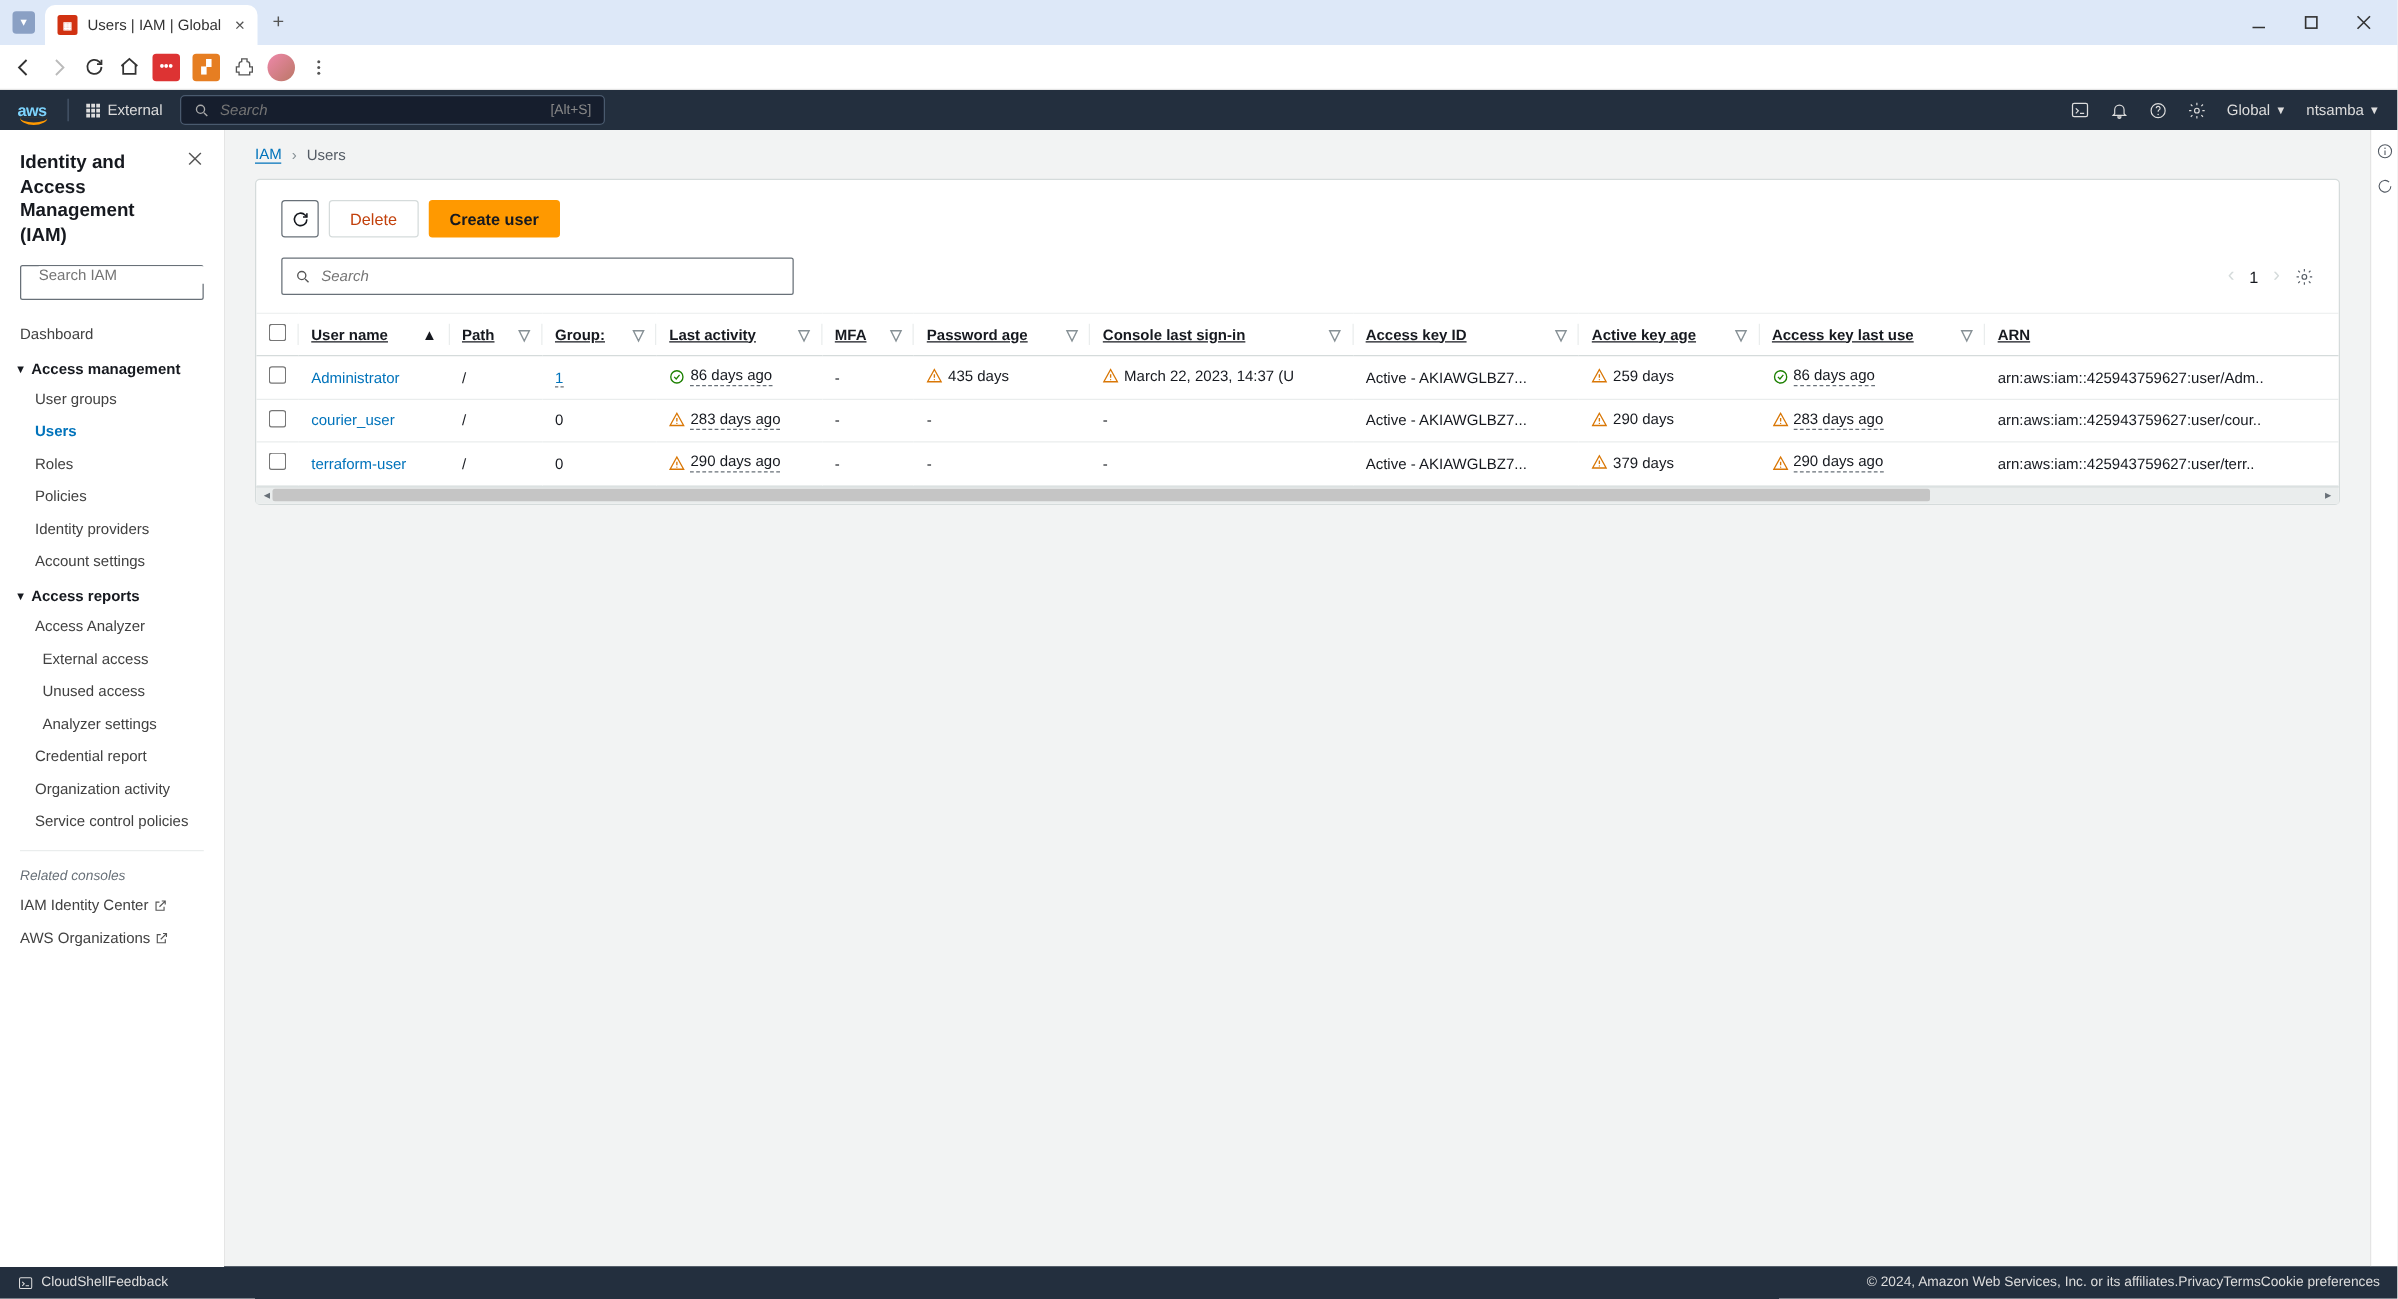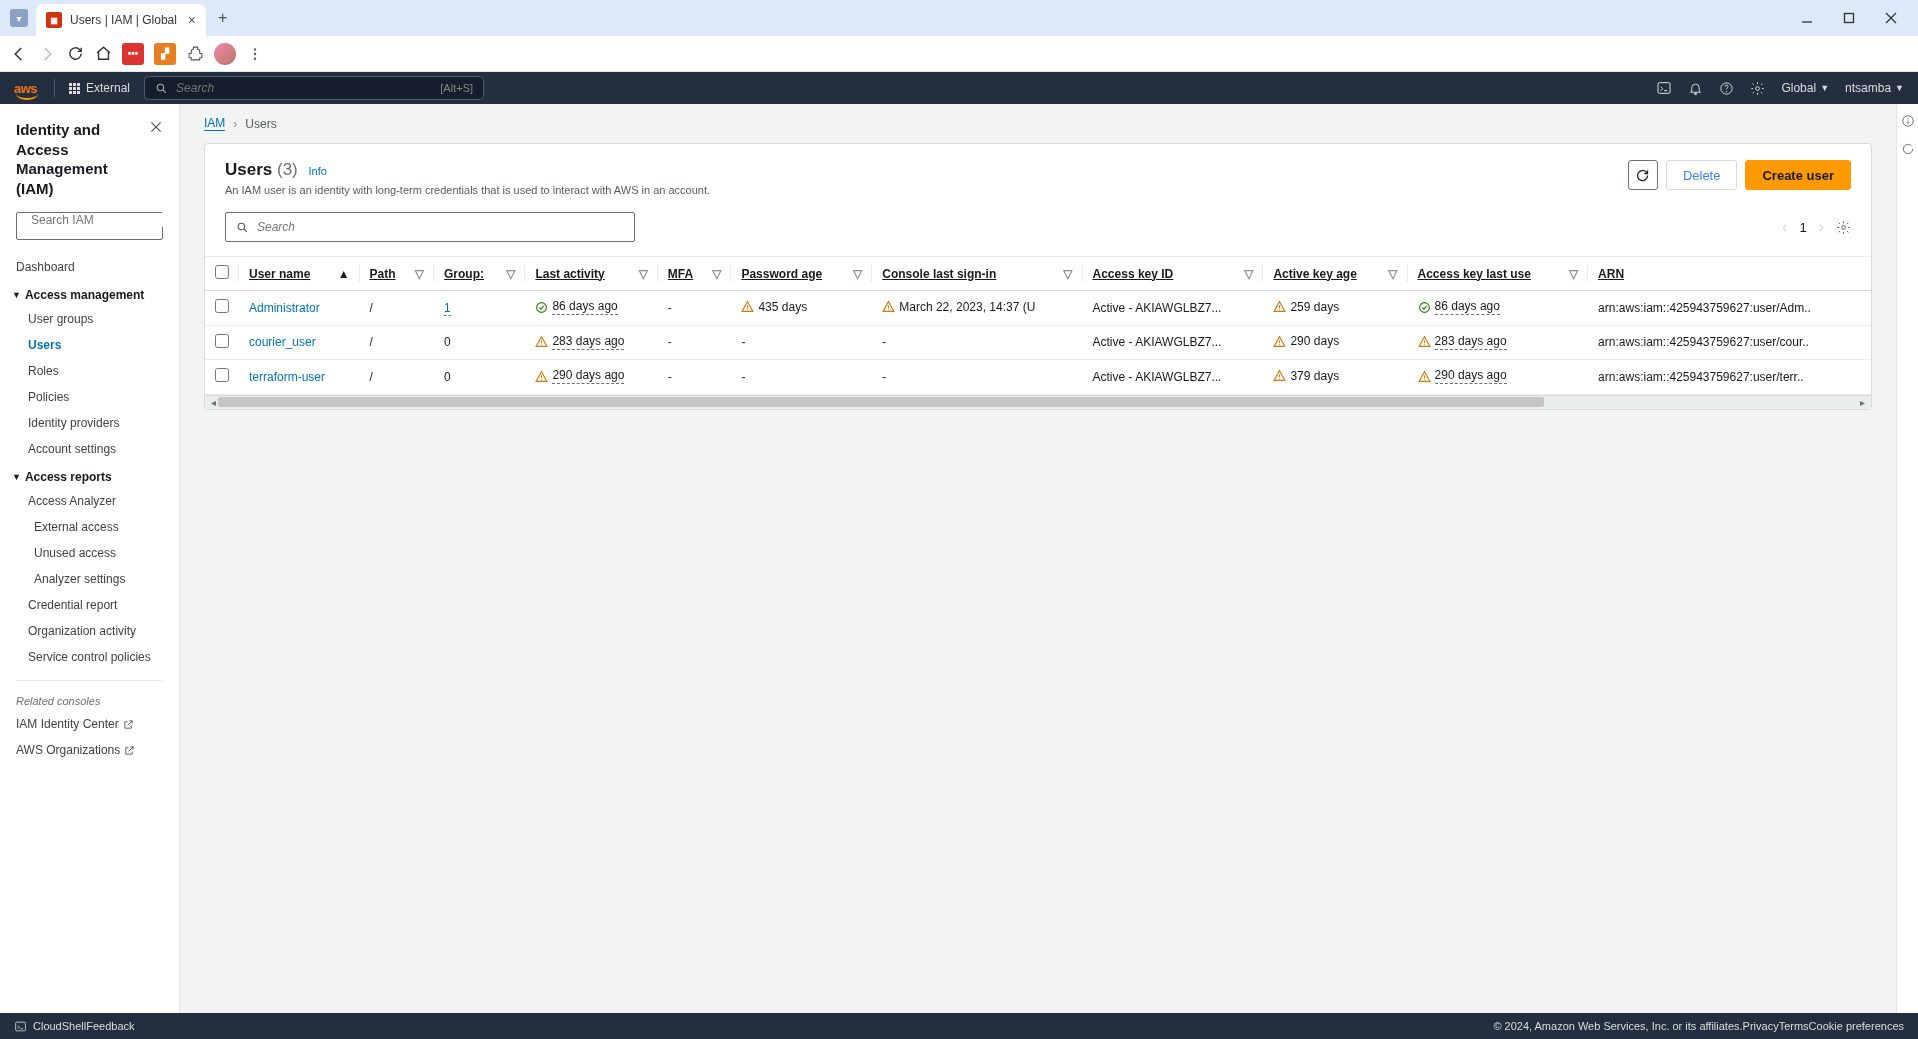--- a/index.html
+++ b/index.html
@@ -22,21 +22,21 @@
 .nav-icon.disabled { color: #bbb; }
 .url-bar { flex: 1; display: flex; align-items: center; gap: 8px; background: #f1f3f4; border-radius: 20px; height: 28px; padding: 0 12px; max-width: 1200px; }
 .url-text { font-size: 13px; color: #333; white-space: nowrap; }
 .url-icons-right { display: flex; align-items: center; gap: 10px; margin-left: auto; }
 .ext-icon { width: 22px; height: 22px; border-radius: 3px; display:flex;align-items:center;justify-content:center;font-size:10px;color:#fff;font-weight:bold; }
 .avatar-icon { width:22px;height:22px;border-radius:50%;background: linear-gradient(135deg,#e8a,#b76); }
 
 
 .aws-header { background: #232f3e; height: 32px; display: flex; align-items: center; padding: 0 14px; gap: 14px; color: #ddd; font-size: 12px; }
 .aws-logo { width:26px;height:14px;position:relative; }
-.aws-logo-text { color:#f97316;font-weight:bold;font-size:13px;letter-spacing:-0.5px; }
+.aws-logo-text { color:#7dd3fc;font-weight:bold;font-size:13px;letter-spacing:-0.5px; }
 .aws-smile { position:absolute;bottom:-5px;left:2px;width:22px;height:6px;border:2px solid #f90;border-top:none;border-left:none;border-right:none;border-radius:0 0 50% 50%/0 0 100% 100%; }
 .aws-divider { width:1px;height:18px;background:#4a5a6e; }
 .aws-services { display:flex;align-items:center;gap:6px;cursor:pointer; }
 .aws-grid-icon { display:grid;grid-template-columns:repeat(3,3px);grid-template-rows:repeat(3,3px);gap:1px; }
 .aws-grid-icon span { background:#ddd; }
 .aws-search { display:flex;align-items:center;gap:8px;background:#161e2d;border:1px solid #4a5a6e;border-radius:4px;height:24px;padding:0 10px;width:340px; }
 .aws-search input { background:transparent;border:none;outline:none;color:#ddd;font-size:12px;font-style:italic;flex:1; }
 .aws-shortcut { color:#888;font-size:11px; }
 .aws-header-right { margin-left:auto;display:flex;align-items:center;gap:16px; }
 .aws-hdr-icon { color:#ddd;cursor:pointer;display:flex; }
@@ -68,21 +68,21 @@
 .panel { margin:0 24px;background:#fff;border:1px solid #d5dbdb;border-radius:4px; }
 .panel-header { display:flex;align-items:flex-start;justify-content:space-between;padding:16px 20px 8px 20px; }
 .panel-title-block { }
 .panel-title { font-size:17px;font-weight:bold;color:#16191f;display:inline-block; }
 .panel-count { color:#687078;font-weight:normal; }
 .panel-info { color:#0073bb;font-size:11px;cursor:pointer;margin-left:6px;font-weight:normal; }
 .panel-subtitle { font-size:11px;color:#545b64;margin-top:4px; }
 .panel-actions { display:flex;gap:8px; }
 .btn { border:1px solid #687078;background:#fff;border-radius:3px;height:30px;padding:0 16px;font-size:13px;cursor:pointer;display:flex;align-items:center;gap:6px;color:#16191f; }
 .btn.icon-only { padding:0;width:30px;justify-content:center; }
-.btn.disabled { color:#3b82f6;border-color:#d5dbdb;cursor:default; }
+.btn.disabled { color:#c2410c;border-color:#d5dbdb;cursor:default; }
 .btn.primary { background:#ff9900;border-color:#ff9900;font-weight:bold;color:#16191f; }
 
 .panel-toolbar { display:flex;align-items:center;justify-content:space-between;padding:8px 20px 14px 20px; }
 .table-search { display:flex;align-items:center;border:1px solid #687078;border-radius:2px;height:30px;padding:0 10px;gap:8px;width:410px; }
 .table-search input { border:none;outline:none;font-size:12px;font-style:italic;flex:1; }
 .table-ctrls { display:flex;align-items:center;gap:12px;color:#687078; }
 .pager-btn { cursor:pointer;display:flex; }
 .pager-btn.disabled { color:#d5dbdb;cursor:default; }
 .page-num { font-size:13px;color:#16191f; }
 
@@ -289,28 +289,20 @@
 
   <div class="main">
     <div class="breadcrumb">
       <a>IAM</a>
       <span class="bc-sep">›</span>
       <span>Users</span>
     </div>
 
     <div class="panel">
       <div class="panel-header">
-        <div class="panel-title-block">
-          <span class="panel-title">
-            <span>Users</span>
-            <span class="panel-count">(3)</span>
-            <span class="panel-info">Info</span>
-          </span>
-          <div class="panel-subtitle">An IAM user is an identity with long-term credentials that is used to interact with AWS in an account.</div>
-        </div>
         <div class="panel-actions">
           <button class="btn icon-only">
               <svg width="15" height="15" viewBox="0 0 24 24">
                 <path d="M20 12a8 8 0 1 1-2.34-5.66L20 9" fill="none" stroke="#16191f" stroke-width="2"></path>
                 <path d="M20 4v5h-5" fill="none" stroke="#16191f" stroke-width="2"></path>
               </svg>
             </button>
           <button class="btn disabled">Delete</button>
           <button class="btn primary">Create user</button>
         </div>

